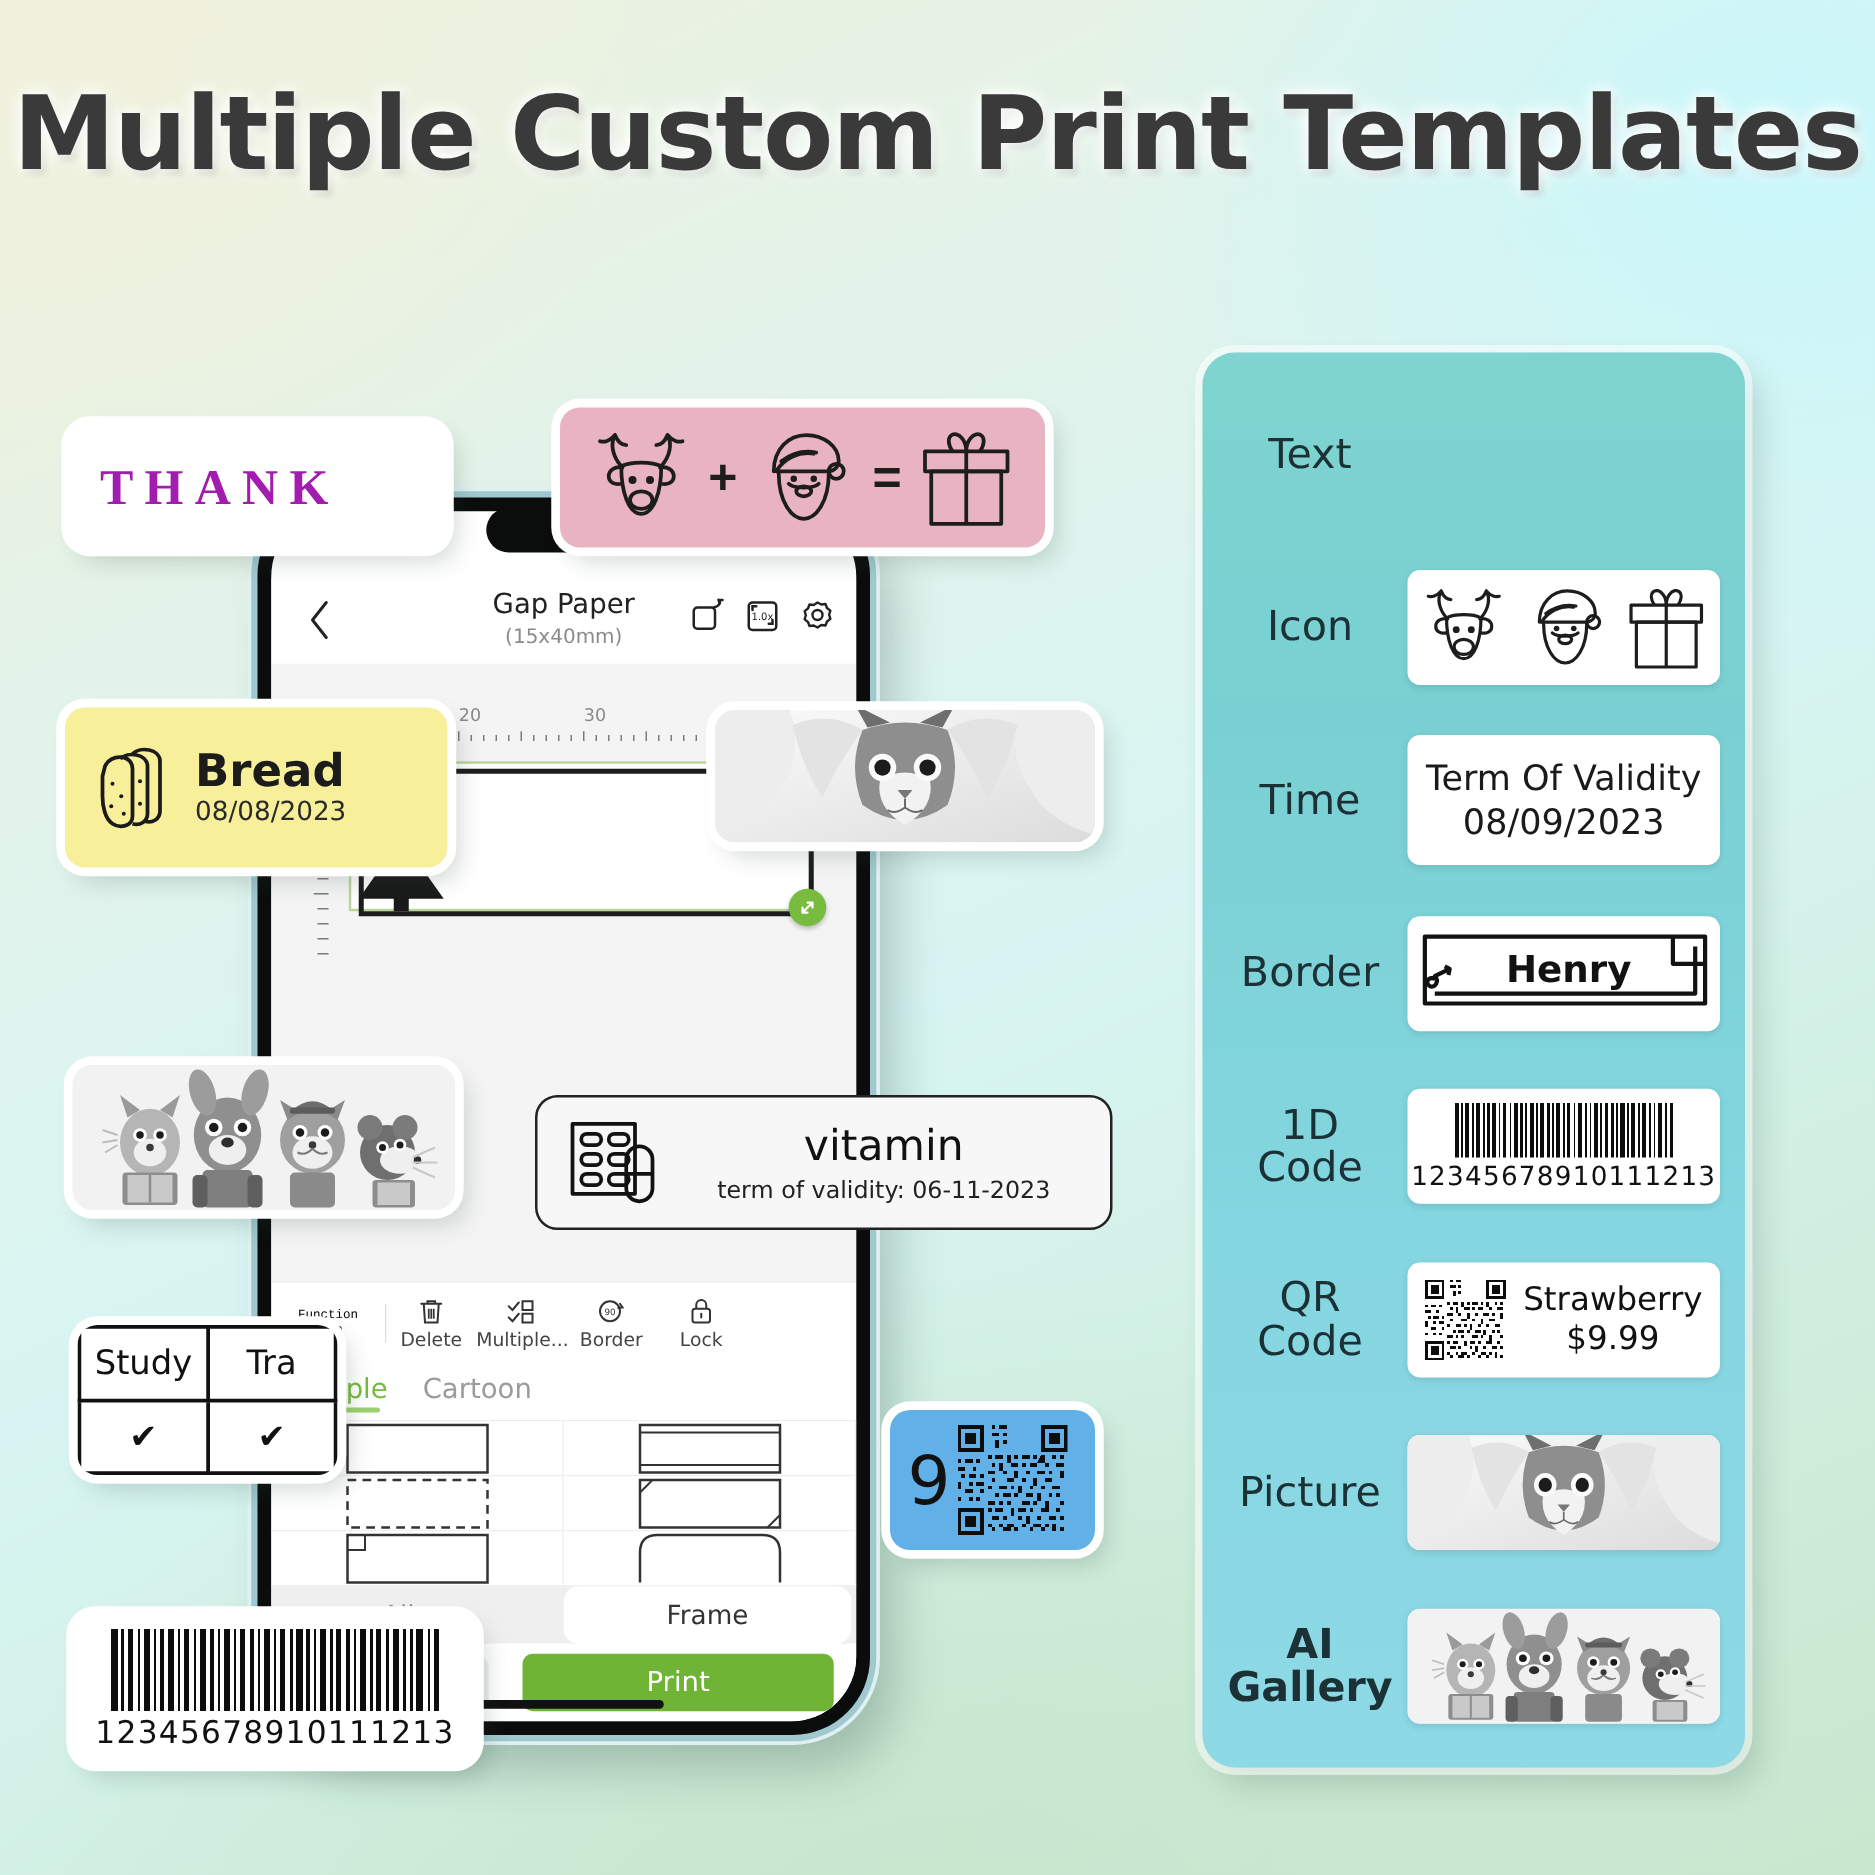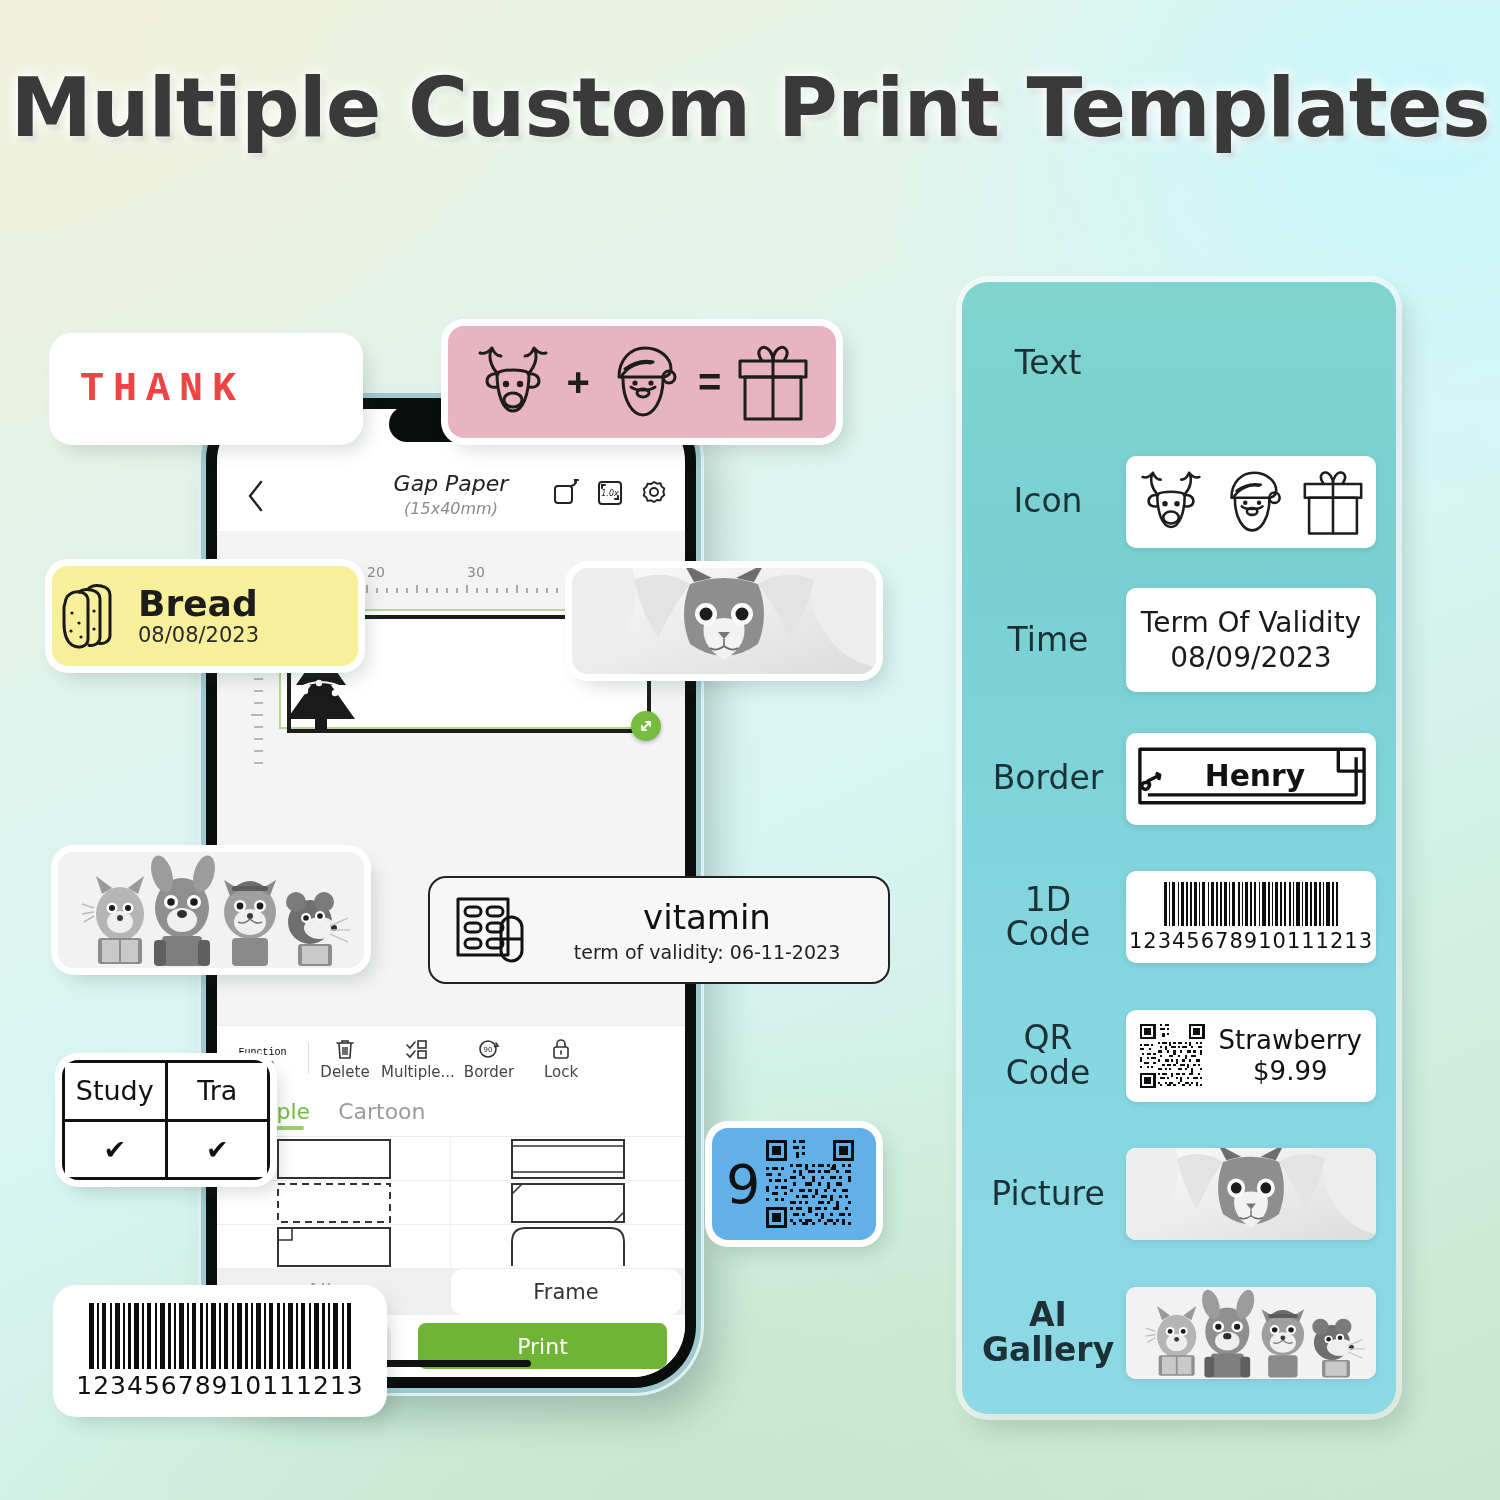--- a/index.html
+++ b/index.html
@@ -37,21 +37,21 @@
     position:absolute; left:50%; transform:translateX(-50%); top:8px;
     width:124px; height:36px; border-radius:20px; background:#0b0d0d; z-index:6;
   }
   .statusbar { position:absolute; left:0; top:0; width:100%; height:54px; z-index:5; }
   .status-time {
     position:absolute; left:34px; top:14px; font-size:22px; font-weight:700; color:#111;
     font-family:"DejaVu Sans", sans-serif;
   }
 
   
-  .app-header { position:absolute; left:0; top:54px; width:100%; height:68px; background:#fff;font-style:italic; }
+  .app-header { position:absolute; left:0; top:54px; width:100%; height:68px; background:#fff; }
   .back-chevron { position:absolute; left:26px; top:16px; width:26px; height:34px; }
   .hdr-title { position:absolute; left:0; top:8px; width:100%; text-align:center;
     font-size:22px; color:#222; font-family:"DejaVu Sans", sans-serif; }
   .hdr-sub { position:absolute; left:0; top:36px; width:100%; text-align:center;
     font-size:16px; color:#8b8b8b; font-family:"DejaVu Sans", sans-serif; }
   .hdr-icons { position:absolute; right:16px; top:14px; display:flex; gap:14px; align-items:center; }
   .hdr-ico { width:30px; height:30px; display:block; }
 
   
   .canvas-area { position:absolute; left:0; top:122px; right:0; bottom:352px; background:#f4f4f4; }
@@ -112,29 +112,29 @@
   .home-bar { position:absolute; left:50%; transform:translateX(-50%); bottom:10px;
               width:160px; height:7px; border-radius:4px; background:#111; }
 
   
   .sticker { position:absolute; background:#fff; border-radius:16px;
              box-shadow: 0 0 0 7px #fff, 8px 10px 20px rgba(40,70,60,.22);
              overflow:hidden; }
 
   .s-thank { left:56px; top:340px; width:300px; height:98px; z-index:8;
              display:flex; align-items:center; padding-left:24px; }
-  .s-thank .txt { font-size:40px; font-weight:700; letter-spacing:9px; color:#ef4444;
-                  font-family:Liberation Mono, monospace; }
+  .s-thank .txt { font-size:40px; font-weight:700; letter-spacing:9px; color:#a21caf;
+                  font-family:Liberation Serif, serif; }
 
   .s-xmas { left:448px; top:326px; width:388px; height:112px; background:#e8b4c1; z-index:12;
             display:flex; align-items:center; justify-content:space-around; padding:0 16px; }
   .s-xmas .op { font-size:40px; color:#1d1d1d; font-weight:600; line-height:1; }
 
-  .s-bread { left:52px; top:566px; width:306px; height:100px; background:#f8ef9a; z-index:12;
-             display:flex; align-items:center; gap:14px; }
+  .s-bread { left:52px; top:566px; width:306px; height:128px; background:#f8ef9a; z-index:12;
+             display:flex; align-items:center; gap:14px; padding-left:18px; }
   .s-bread .bt1 { font-size:36px; font-weight:700; color:#1c1c1c; line-height:1.05;
                   font-family:"DejaVu Sans", sans-serif; }
   .s-bread .bt2 { font-size:21px; color:#2a2a2a; font-family:"DejaVu Sans", sans-serif; }
 
   .s-cat { left:572px; top:568px; width:304px; height:106px; z-index:12; }
   .s-ai  { left:58px; top:852px; width:306px; height:116px; z-index:12; background:#f2f2f2; }
 
   .s-vitamin { left:428px; top:876px; width:462px; height:108px; z-index:12; background:#f7f7f7;
                display:flex; align-items:center; padding:0 22px; gap:18px;
                border:2px solid #222; border-radius:18px; }

